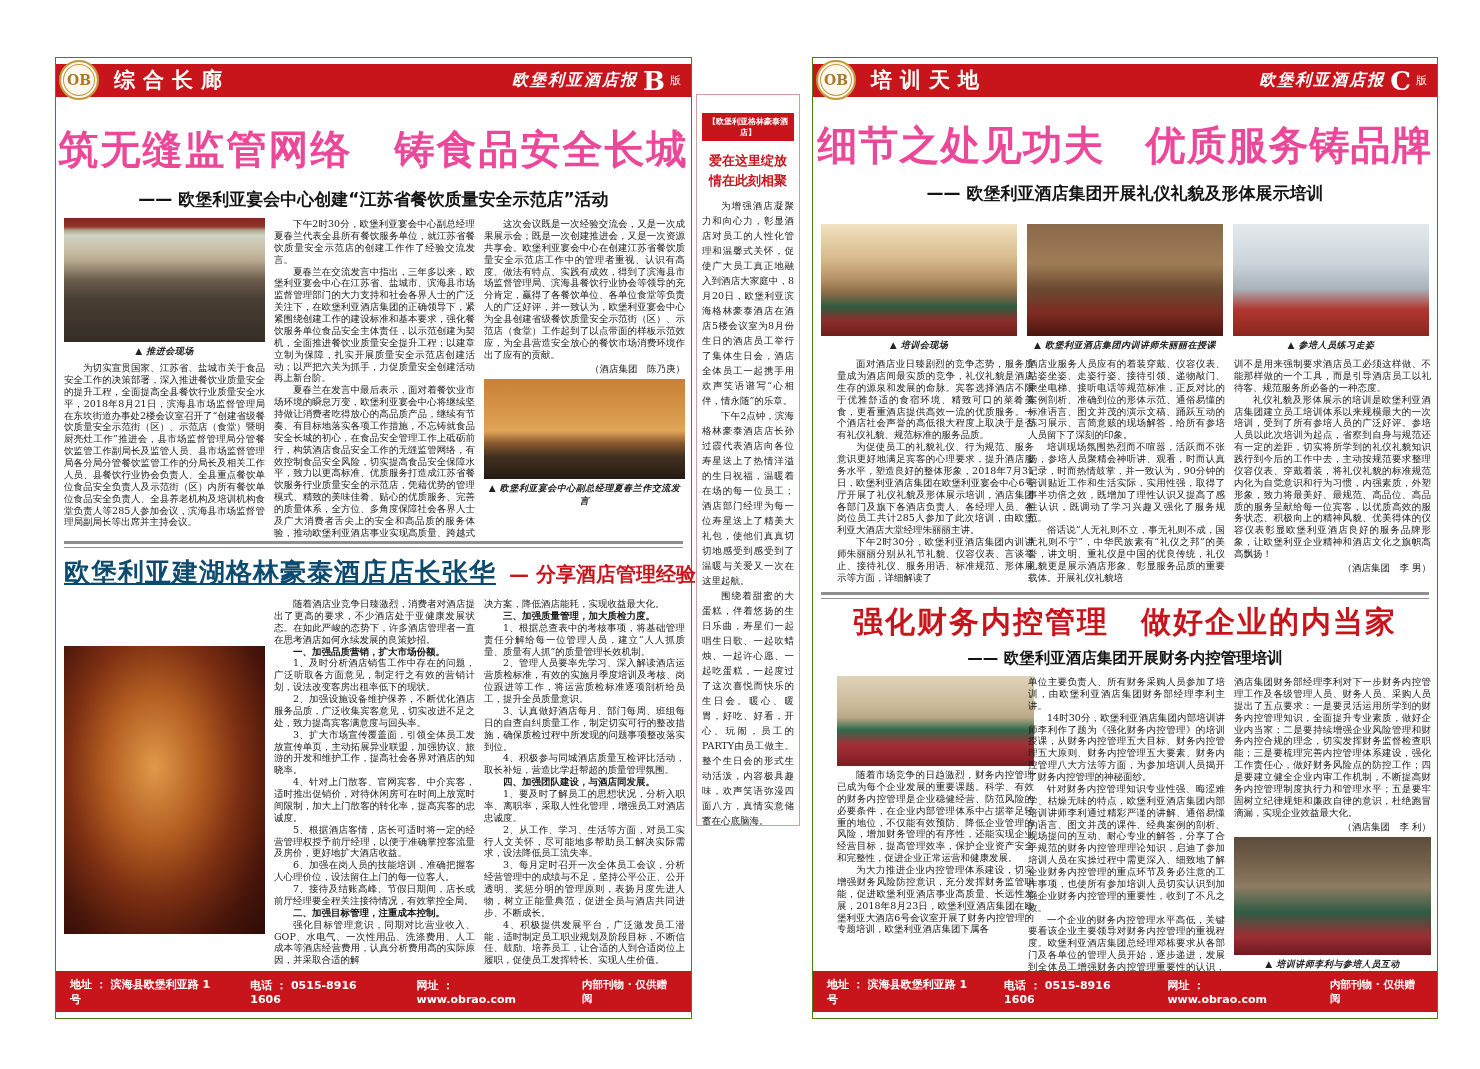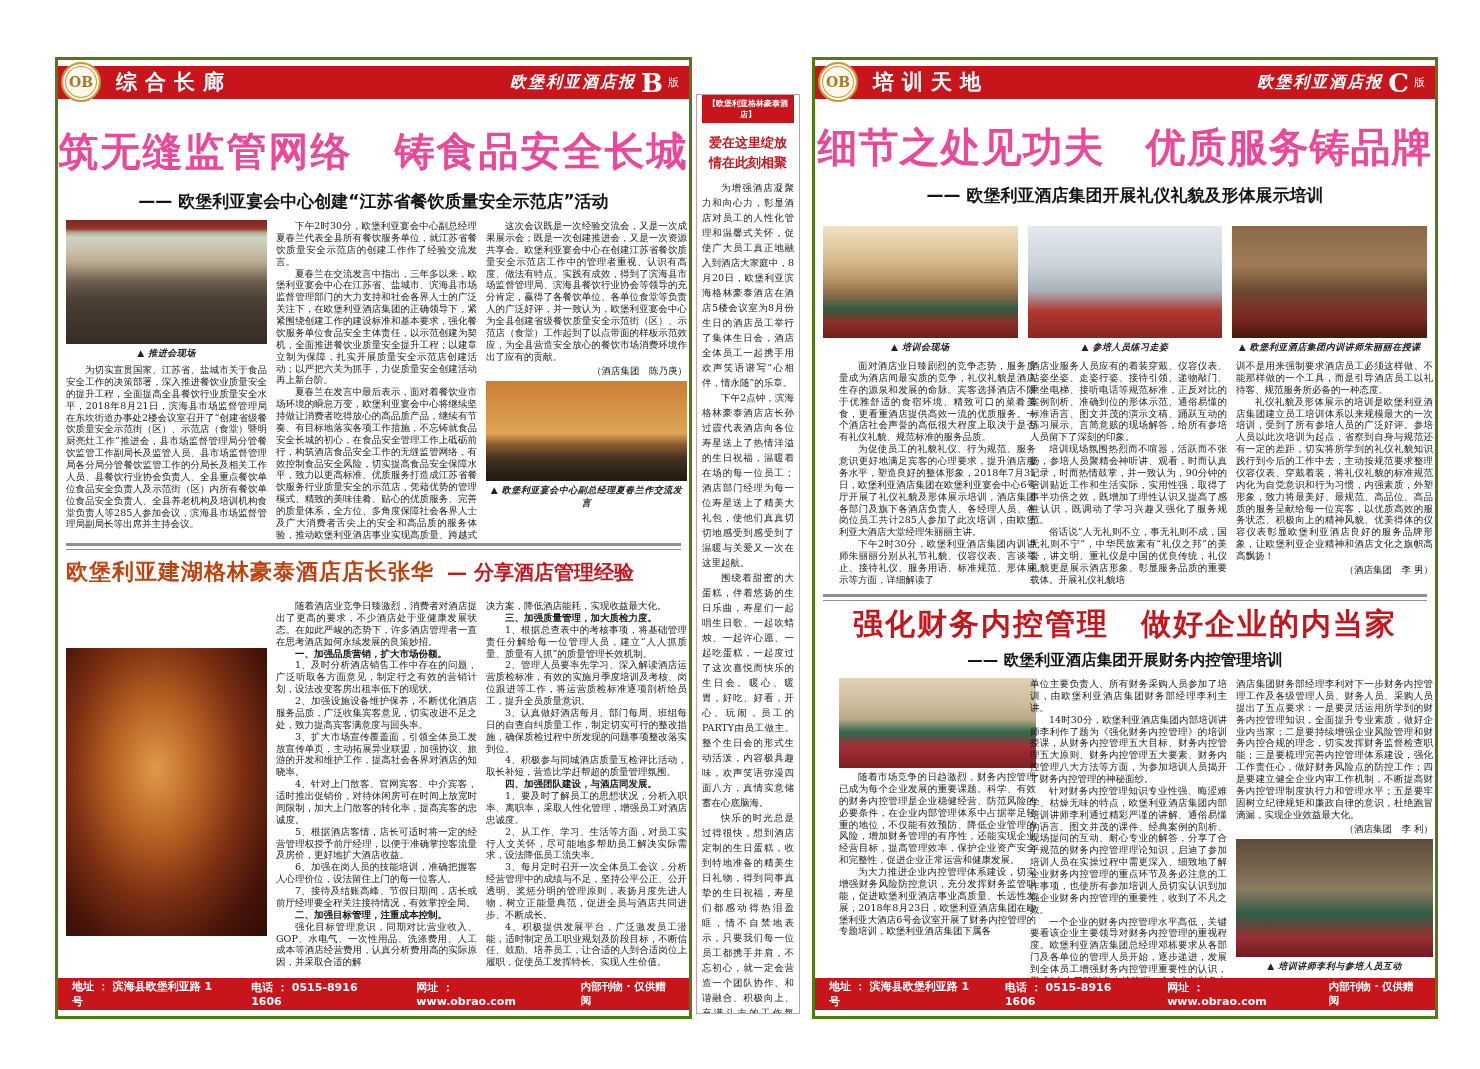--- a/index.html
+++ b/index.html
@@ -1,19 +1,19 @@
 <!DOCTYPE html>
 <html><head>
 <meta charset="utf-8">
 <style>
   html,body{margin:0;padding:0;}
   body{width:1480px;height:1069px;position:relative;background:#ffffff;
        font-family:"DejaVu Sans","Liberation Sans",sans-serif;color:#191919;}
   .page{position:absolute;top:57px;height:962px;background:#fff;
-        border:3px solid #4d7c0f;box-sizing:border-box;}
+        border:1px solid #4d7c0f;box-sizing:border-box;}
   #pageB{left:55px;width:637px;}
   #pageC{left:812px;width:626px;}
 
   
   .masthead{position:absolute;top:6px;left:0;right:0;height:33px;background:#c8151c;}
   .logo{position:absolute;left:3px;top:-4px;width:40px;height:40px;border-radius:50%;
         background:#fdf8ee;border:2px solid #c49a3f;
         box-shadow:inset 0 0 0 2px #fdf8ee, inset 0 0 0 3px #c49a3f;
         display:flex;align-items:center;justify-content:center;
         color:#a8792a;font-family:"DejaVu Serif","Liberation Serif",serif;
@@ -31,21 +31,21 @@
   
   .h1{position:absolute;left:0;right:0;text-align:center;color:#ec4899;font-weight:900;margin:0;}
   #pageB .h1{top:64px;font-size:40px;letter-spacing:2px;}
   #pageC .h1{top:60px;font-size:40px;letter-spacing:1px;
         font-family:"DejaVu Serif","Liberation Serif",serif;}
   .subtitle{position:absolute;left:0;right:0;text-align:center;color:#141414;
         font-weight:600;font-size:17px;}
   #pageB .subtitle{top:130px;}
   #pageC .sub1{top:124px;}
   .h2row{position:absolute;left:8px;top:497px;white-space:nowrap;}
-  .h2-main{color:#c2410c;font-weight:900;font-size:22px;letter-spacing:1px;}
+  .h2-main{color:#0c4a6e;font-weight:900;font-size:26px;letter-spacing:1px;text-decoration:underline;}
   .h2-suffix{color:#c8151c;font-weight:bold;font-size:20px;
         font-family:"DejaVu Serif","Liberation Serif",serif;margin-left:8px;}
   .h3{position:absolute;left:0;right:0;top:544px;margin:0;text-align:center;color:#c8151c;
         font-weight:900;font-size:30px;letter-spacing:2px;
         font-family:"DejaVu Serif","Liberation Serif",serif;}
   .sub3{position:absolute;left:0;right:0;top:590px;text-align:center;color:#141414;
         font-weight:600;font-size:15.5px;}
 
   
   .cols{position:absolute;left:8px;right:8px;}
@@ -84,29 +84,29 @@
   .ph-lecturer{height:112px;background:linear-gradient(180deg,#8a6a4a 0%,#a07c56 35%,#6a4a30 58%,
         #7e2a22 80%,#4a160f 100%);}
   .ph-catwalk{height:112px;background:linear-gradient(180deg,#e4e9ed 0%,#ccd4da 35%,#a8b2ba 58%,
         #b03830 76%,#8c2620 100%);}
   .ph-ushape{height:90px;margin-bottom:3px;background:linear-gradient(180deg,#ded2b8 0%,#cdbc9c 30%,
         #baa888 46%,#2e6a4c 60%,#a42e36 76%,#801d24 100%);}
   .ph-interact{height:118px;margin-top:3px;background:linear-gradient(180deg,#5c4c3a 0%,#7a6850 28%,
         #8d7c62 42%,#2f5c44 64%,#9c2e34 84%,#6e1a20 100%);}
 
   
-  .pfooter{position:absolute;left:0;right:0;bottom:6px;height:32px;background:#c8151c;color:#fff;
+  .pfooter{position:absolute;left:0;right:0;bottom:6px;height:41px;background:#c8151c;color:#fff;
         display:flex;align-items:center;gap:26px;padding:0 14px;font-size:11px;font-weight:bold;
         box-sizing:border-box;}
   .f-note{margin-left:auto;font-size:10.5px;}
 
   
-  #midStrip{position:absolute;left:696px;top:94px;width:104px;height:920px;
+  #midStrip{position:absolute;left:696px;top:94px;width:104px;height:732px;
         border:1px solid #cf9d9d;background:#fff;box-sizing:border-box;
-        padding:0 5px;overflow:hidden;}
+        padding:18px 5px;overflow:hidden;}
   .strip-tag{background:#c8151c;color:#fff;font-size:8px;text-align:center;
         padding:3px 1px;font-weight:bold;}
   .strip-title{color:#c8151c;font-size:13px;font-weight:bold;text-align:center;
         font-family:"DejaVu Serif","Liberation Serif",serif;margin-top:10px;line-height:1.5;}
   .strip-body{margin-top:8px;}
   .strip-body .para{line-height:1.58;}
 </style>
 </head>
 <body>
 
@@ -224,26 +224,26 @@
 
   <h1 class="h1">细节之处见功夫　优质服务铸品牌</h1>
   <div class="subtitle sub1">—— 欧堡利亚酒店集团开展礼仪礼貌及形体展示培训</div>
 
   <div class="photos-row">
     <div class="photo-box">
       <div class="photo ph-banquet"></div>
       <div class="caption">▲ 培训会现场</div>
     </div>
     <div class="photo-box">
+      <div class="photo ph-lecturer"></div>
+      <div class="caption">▲ 欧堡利亚酒店集团内训讲师朱丽丽在授课</div>
+    </div>
+    <div class="photo-box">
       <div class="photo ph-catwalk"></div>
       <div class="caption">▲ 参培人员练习走姿</div>
-    </div>
-    <div class="photo-box">
-      <div class="photo ph-lecturer"></div>
-      <div class="caption">▲ 欧堡利亚酒店集团内训讲师朱丽丽在授课</div>
     </div>
   </div>
 
   <div class="cols a1cols">
     <div class="col cA">
         <p class="para">面对酒店业日臻剧烈的竞争态势，服务质量成为酒店间最实质的竞争，礼仪礼貌是酒店生存的源泉和发展的命脉。宾客选择酒店不限于优雅舒适的食宿环境、精致可口的菜肴美食，更看重酒店提供高效一流的优质服务。一个酒店社会声誉的高低很大程度上取决于是否有礼仪礼貌、规范标准的服务品质。</p>
         <p class="para">为促使员工的礼貌礼仪、行为规范、服务意识更好地满足宾客的心理要求，提升酒店服务水平，塑造良好的整体形象，2018年7月31日，欧堡利亚酒店集团在欧堡利亚宴会中心6号厅开展了礼仪礼貌及形体展示培训，酒店集团各部门及旗下各酒店负责人、各经理人员、各岗位员工共计285人参加了此次培训，由欧堡利亚大酒店大堂经理朱丽丽主讲。</p>
         <p class="para">下午2时30分，欧堡利亚酒店集团内训讲师朱丽丽分别从礼节礼貌、仪容仪表、言谈举止、接待礼仪、服务用语、标准规范、形体展示等方面，详细解读了</p>
       </div>
     <div class="col cB">

